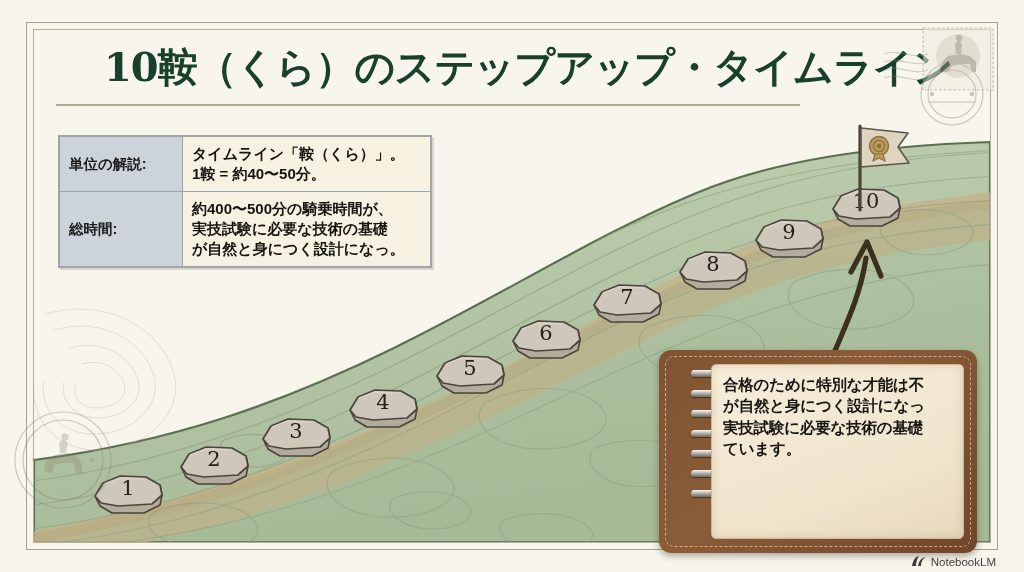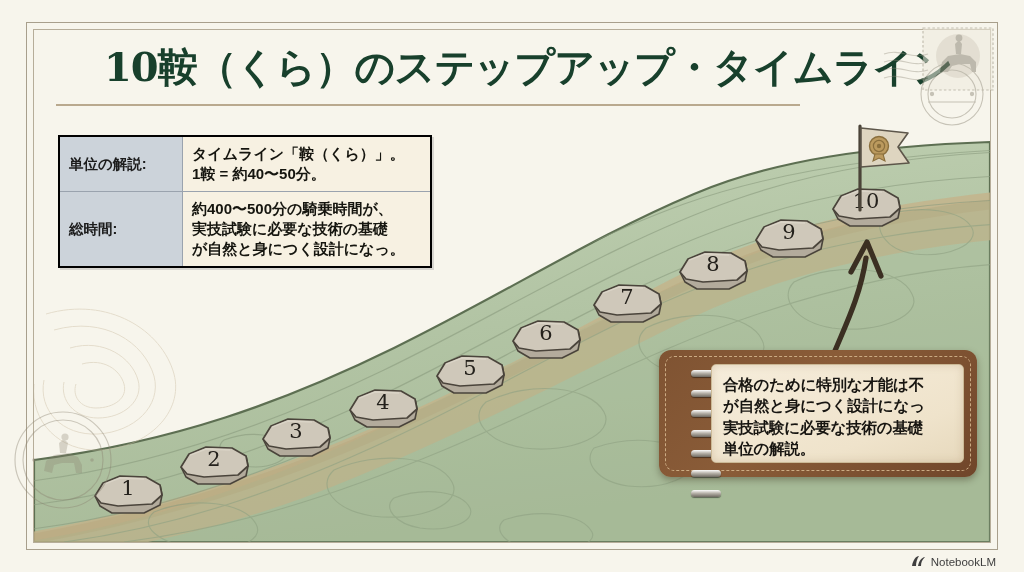--- a/index.html
+++ b/index.html
@@ -23,21 +23,21 @@
     font-family:"DejaVu Serif","Liberation Serif",serif;
     font-size:40px;font-weight:700;color:#18402c;letter-spacing:-1px;
     white-space:nowrap;
     margin-left:48px;
   }
   .title-rule{position:absolute;left:56px;top:104px;width:744px;height:2px;background:#b9a98e;}
 
   
   .info-table{
     position:absolute;left:58px;top:135px;width:374px;
-    border:2px solid #000000;border-collapse:collapse;
+    border:2px solid #a3a3a3;border-collapse:collapse;
     box-shadow:2px 2px 0 rgba(120,120,120,.25);
     background:#f6efdf;
   }
   .info-table td{border:1px solid #9aa3ae;padding:7px 9px;vertical-align:middle;}
   .info-label{
     width:104px;background:#ccd3da;color:#1c1c1c;
     font-size:14.5px;font-weight:700;text-align:left;
   }
   .info-value{
     background:#f7f1e2;color:#15150f;
@@ -61,21 +61,21 @@
   
   .flag{position:absolute;left:846px;top:122px;width:70px;height:90px;}
   .flag svg{display:block;width:100%;height:100%;overflow:visible;}
 
   
   .arrow{position:absolute;left:820px;top:232px;width:80px;height:130px;pointer-events:none;}
   .arrow svg{display:block;width:100%;height:100%;overflow:visible;}
 
   
   .note{
-    position:absolute;left:659px;top:350px;width:318px;height:127px;
+    position:absolute;left:659px;top:350px;width:318px;height:203px;
     background:linear-gradient(135deg,#7f5332 0%,#8a5c38 42%,#70462a 100%);
     border-radius:12px;
     box-shadow:0 3px 7px rgba(40,25,10,.35);
   }
   .note-stitch{position:absolute;left:6px;top:6px;right:6px;bottom:6px;
     border:1.5px dashed #d9bb92;border-radius:9px;opacity:.85;}
   .note-paper{
     position:absolute;left:52px;top:14px;right:13px;bottom:14px;
     background:linear-gradient(160deg,#f6eddb 0%,#efe3cb 70%,#e7d9bd 100%);
     border-radius:5px;border:1px solid #cbb996;
@@ -307,21 +307,21 @@
         <i style="top: 40px;"></i>
         <i style="top: 60px;"></i>
         <i style="top: 80px;"></i>
         <i style="top: 100px;"></i>
         <i style="top: 120px;"></i>
       </div>
     <div class="note-paper">
       <div class="note-text">合格のために特別な才能は不</div>
       <div class="note-text">が自然と身につく設計になっ</div>
       <div class="note-text">実技試験に必要な技術の基礎</div>
-      <div class="note-text">単位の解説。</div>
+      <div class="note-text">ています。</div>
     </div>
   </div>
 
   <div class="stamp-tr">
     <svg viewBox="0 0 120 110" aria-hidden="true">
       <rect x="33" y="8" width="70" height="62" fill="#efebdf" stroke="#9a9382" stroke-width="1.2" stroke-dasharray="2.5 2.2"></rect>
       <circle cx="68" cy="36" r="22" fill="#c9c3b2" opacity=".75"></circle>
       <g fill="#8f897a">
         <path d="M50,52 L52,42 L58,36 L70,34 L80,36 L86,42 L86,52 L82,52 L80,44 L70,44 L62,46 L58,52 Z"></path>
         <path d="M66,34 L65,24 L69,20 L72,24 L71,34 Z"></path>

